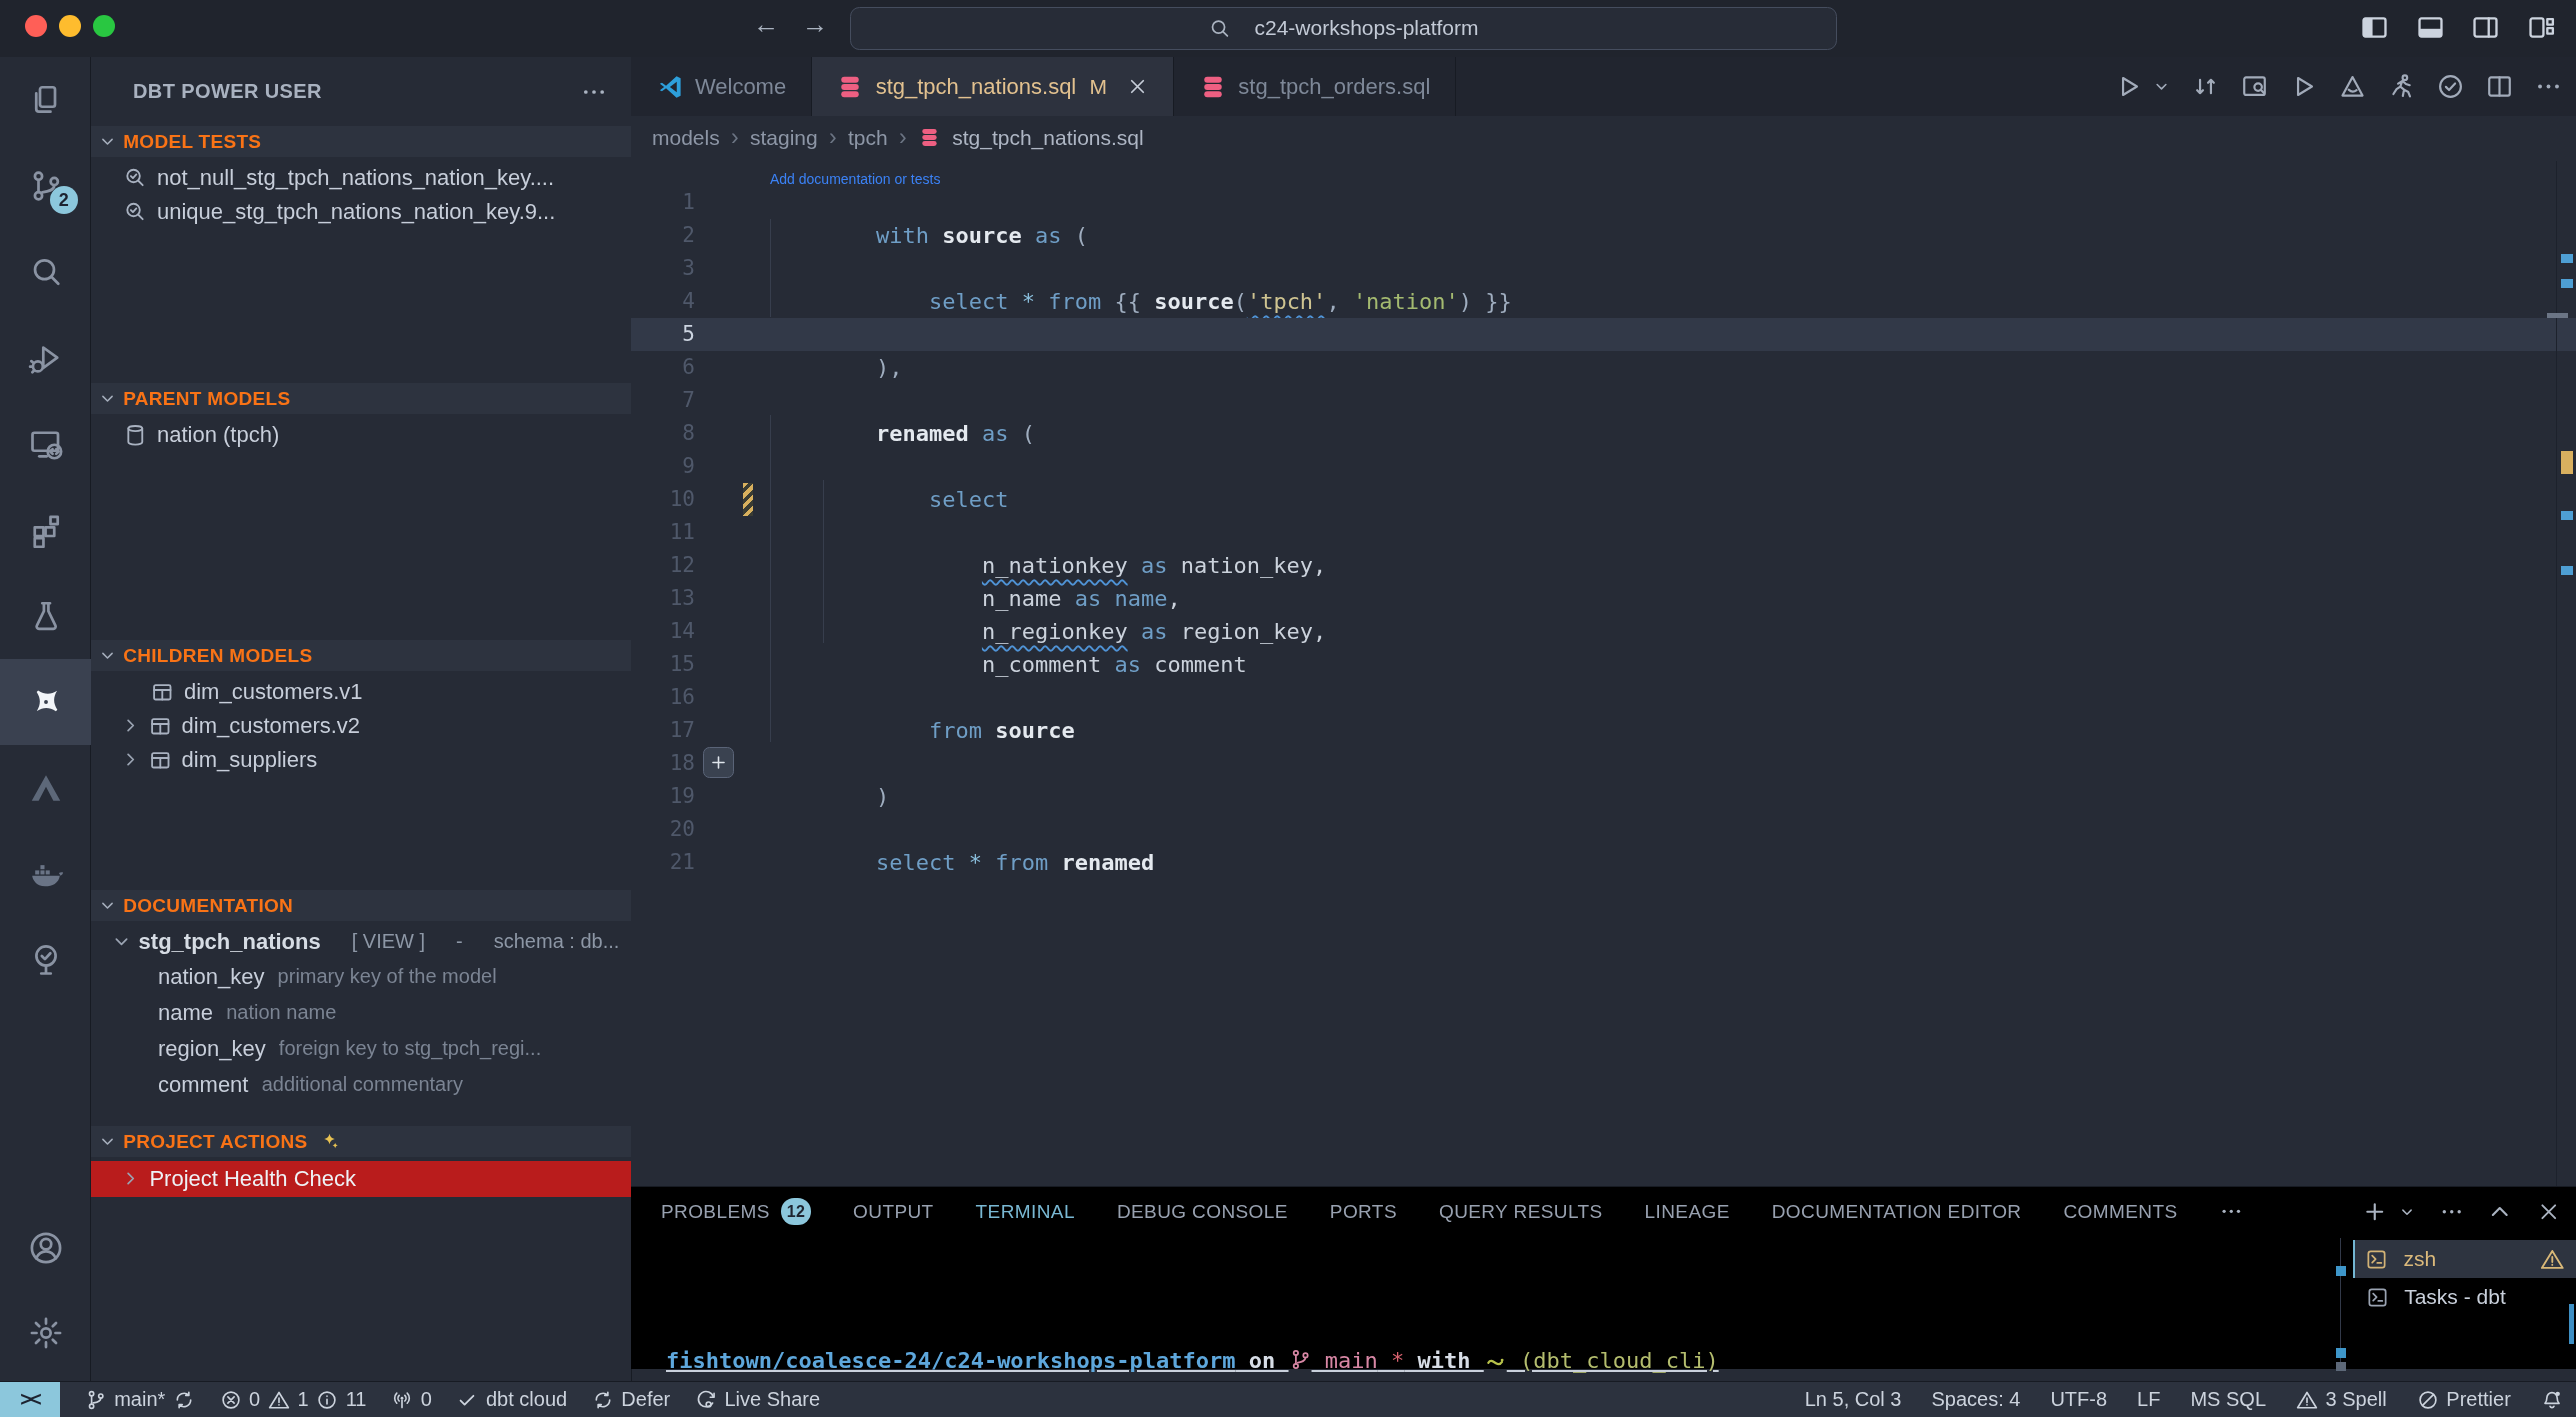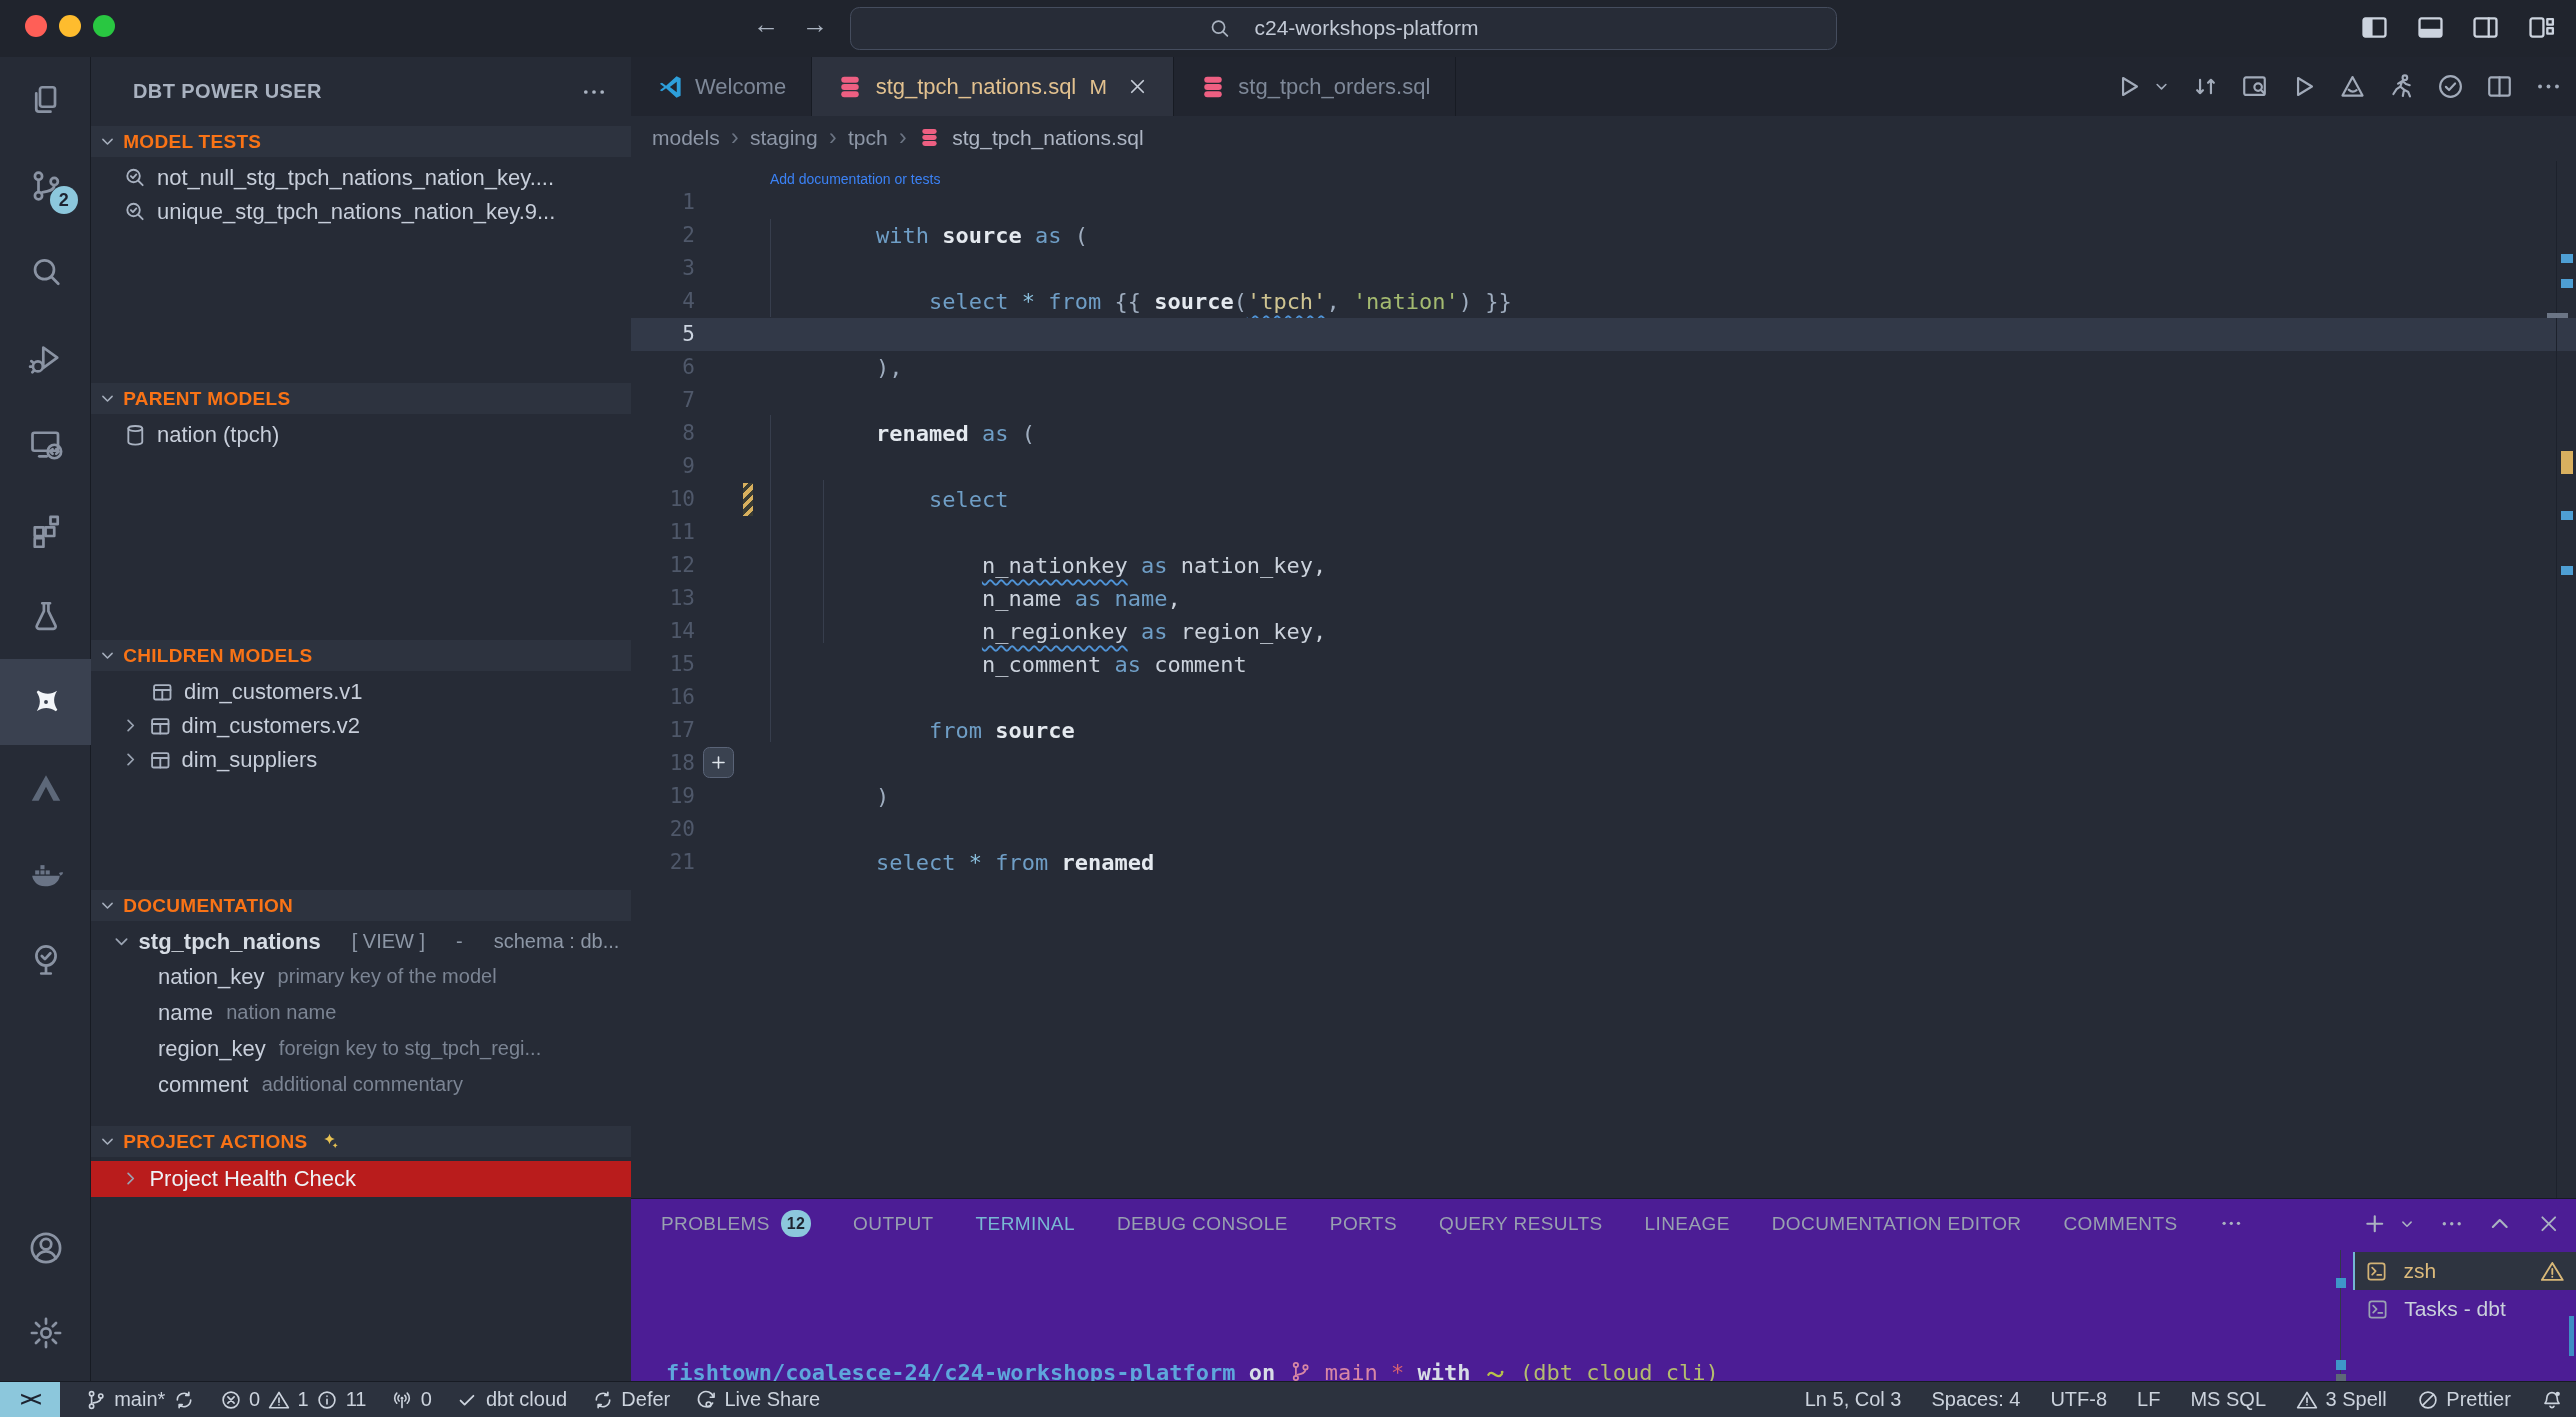--- a/index.html
+++ b/index.html
@@ -80,32 +80,32 @@
   .guide { position:absolute; width:1.4px; background:#373e4d; }
   .gut-mod { position:absolute; left:112px; width:10.4px; height:33px;
     background:repeating-linear-gradient(135deg,#d8b05e 0 3.8px,#3a3c33 3.8px 7.6px); }
   .gut-plus { position:absolute; left:72px; width:31px; height:31px; background:#3a4250; border:1.4px solid #5a6478; border-radius:6.6px;
     color:#dfe5ec; display:flex; align-items:center; justify-content:center; }
   .gut-plus .ico { width:19px; height:19px; }
   .ruler { position:absolute; right:19px; top:45px; bottom:0; width:0; border-left:0.9px solid #1d222c; }
   .rmark { position:absolute; }
 
   
-  .panel { position:absolute; left:0; right:0; bottom:0; height:183px; background:#4c1d95; border-top:1.9px solid #171b23; }
+  .panel { position:absolute; left:0; right:0; bottom:12px; height:183px; background:#000000; border-top:1.9px solid #171b23; }
   .ptabs { position:absolute; left:0; top:0; right:0; height:49px; display:flex; align-items:center; gap:42px; padding-left:30px; }
   .ptab { font-size:19px; letter-spacing:0.4px; color:#98a1b0; display:flex; align-items:center; gap:11.3px; }
   .ptab.active { color:#79b8d3; }
   .pbadge { min-width:26.5px; height:26.5px; border-radius:13.2px; background:#8cc7dc; color:#1e2530; font-size:16px; font-weight:bold;
     display:flex; align-items:center; justify-content:center; padding:0 5.7px; }
   .ptab-more { color:#aab3c1; width:24.6px; height:24.6px; }
   .pactions { position:absolute; right:15px; top:0; height:49px; display:flex; align-items:center; gap:23px; color:#aab3c1; }
   .pactions .ico { width:25.5px; height:25.5px; }
   .pactions .ico.sm { width:18px; height:18px; margin-left:-13.2px; }
   .term { position:absolute; left:0; top:49px; right:244px; bottom:0; font-family:"DejaVu Sans Mono", monospace; font-size:22px; }
-  .tline { position:absolute; left:35px; white-space:pre; }
+  .tline { position:absolute; left:35px; white-space:pre;text-decoration:underline; }
   .tb { font-weight:bold; color:#d7dde6; } .tpath { font-weight:bold; color:#5ea7dc; }
   .trose { color:#d887a5; } .tred { color:#d9626f; } .tgreen { color:#b4bd6e; }
   .tline .ic { display:inline-block; width:23px; height:23px; vertical-align:-2.8px; }
   .irose { color:#d887a5; }
   .prompt-circ { position:absolute; left:1.9px; width:16px; height:16px; border:1.9px solid #6b7585; border-radius:50%; }
   .term-div { position:absolute; left:1709px; top:51px; bottom:1.9px; width:0.9px; background:#323949; }
   .term-sq { position:absolute; left:1705px; width:10.4px; }
   .termtabs { position:absolute; right:0; top:53px; width:223px; }
   .ttab { height:38px; display:flex; align-items:center; gap:15px; padding-left:13.2px; font-size:21px; color:#c9d0db; }
   .ttab.active { background:#2e3440; border-left:2.8px solid #74b7d4; color:#dcba7b; padding-left:10.4px; }

